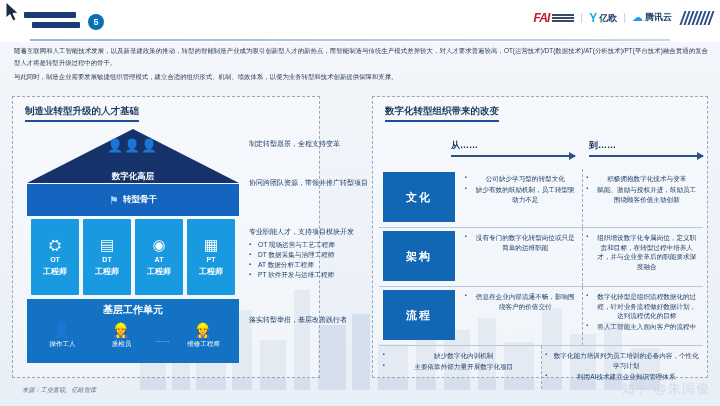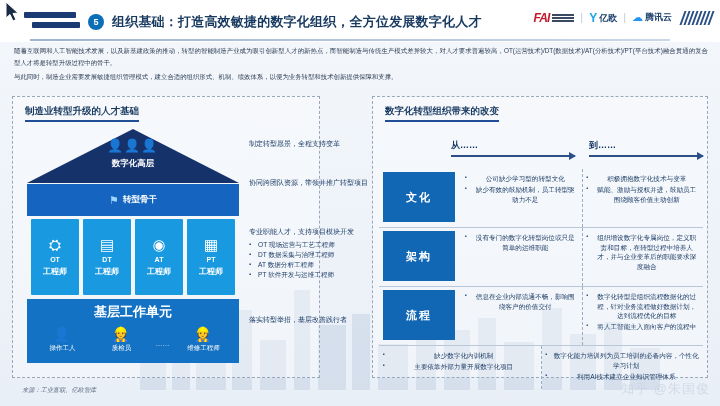--- a/index.html
+++ b/index.html
@@ -101,21 +101,21 @@
     position: absolute; left: 0; top: 0; width: 0; height: 0;
     border-left: 106px solid transparent;
     border-right: 106px solid transparent;
     border-bottom: 54px solid #16326b;
   }
   .roof-content {
     position: absolute; left: 0; top: 10px; width: 100%;
     text-align: center; color: #fff;
   }
   .people { font-size: 13px; letter-spacing: 1px; line-height: 14px; }
-  .roof-label { font-size: 8.5px; font-weight: bold; margin-top: 5px; }
+  .roof-label { font-size: 8.5px; font-weight: bold; margin-top: 18px; }
 
   .tier-band {
     width: 212px; height: 32px; margin-top: 1px;
     background: #1565c0; color: #fff;
     display: flex; align-items: center; justify-content: center; gap: 4px;
     font-size: 8.5px; font-weight: bold;
   }
   .flag-icon { color: #9fd4ff; font-size: 11px; }
 
   .tier-cols {
@@ -127,21 +127,21 @@
     gap: 3px; border-radius: 1px;
   }
   .col-icon { font-size: 15px; line-height: 16px; color: #ffffff; }
   .col-t1 { font-size: 7px; font-weight: bold; }
   .col-t2 { font-size: 8px; font-weight: bold; }
 
   .tier-base {
     width: 212px; height: 64px; margin-top: 4px; background: #1472c4; color: #fff;
     padding-top: 4px;
   }
-  .base-title { text-align: center; font-size: 13px; font-weight: bold; }
+  .base-title { text-align: center; font-size: 10px; font-weight: bold; }
   .base-row {
     display: flex; align-items: flex-start; justify-content: space-around;
     margin-top: 5px; padding: 0 6px;
   }
   .base-item { text-align: center; width: 50px; }
   .base-icon { font-size: 14px; line-height: 16px; }
   .base-label { font-size: 6.5px; margin-top: 2px; }
   .base-dots { font-size: 7px; color: #cfe6fb; padding-top: 14px; }
 
   
@@ -248,21 +248,20 @@
     <svg class="cursor" viewBox="0 0 16 22">
       <polygon points="0,0 0,16 4,12.5 7,19 10,17.5 7,11.5 12,11" fill="#1a2b44" stroke="#ffffff" stroke-width="1"></polygon>
     </svg>
 
     <div class="deco-bars">
       <div class="deco-bar b1"></div>
       <div class="deco-bar b2"></div>
     </div>
 
     <div class="badge">5</div>
-    <div class="title">组织基础：打造高效敏捷的数字化组织，全方位发展数字化人才</div>
 
     <div class="logos">
       <div class="logo-fai">
         <span class="fai-mark">FAI</span>
         <span class="fai-lines">
             <i></i>
             <i></i>
             <i></i>
           </span>
       </div>

